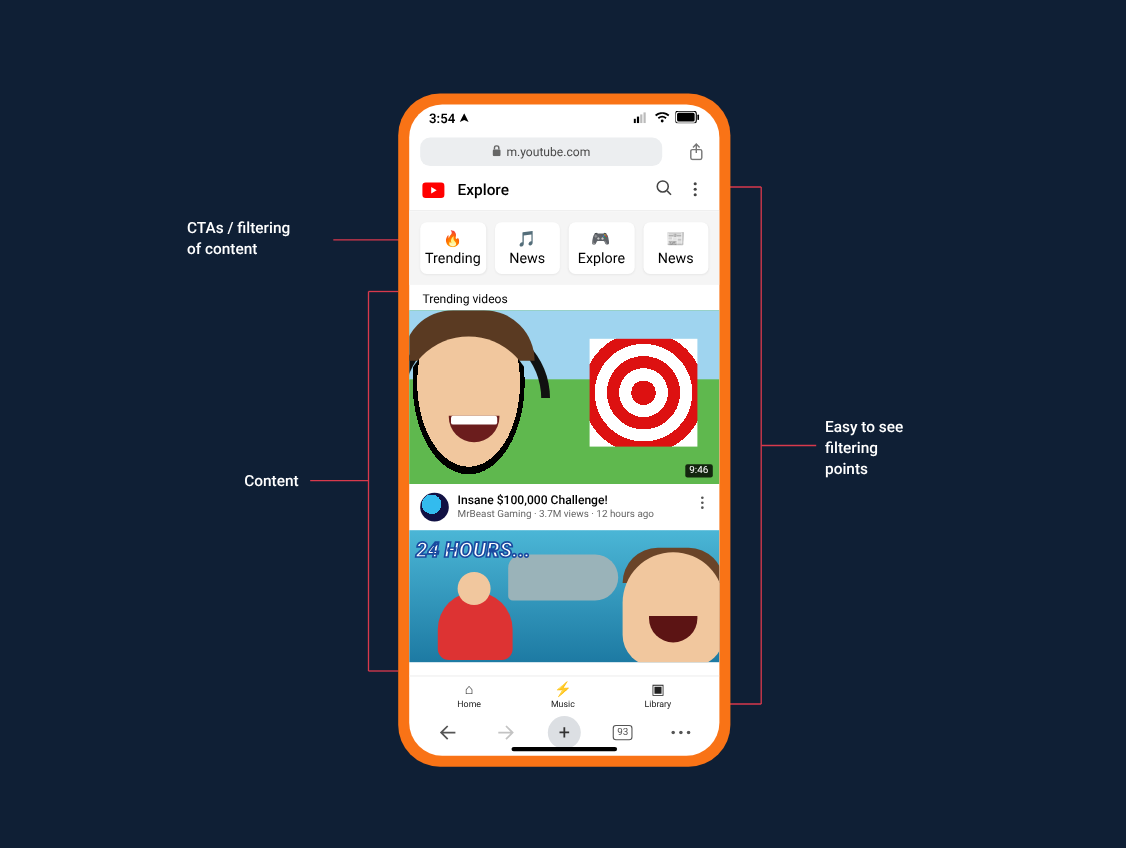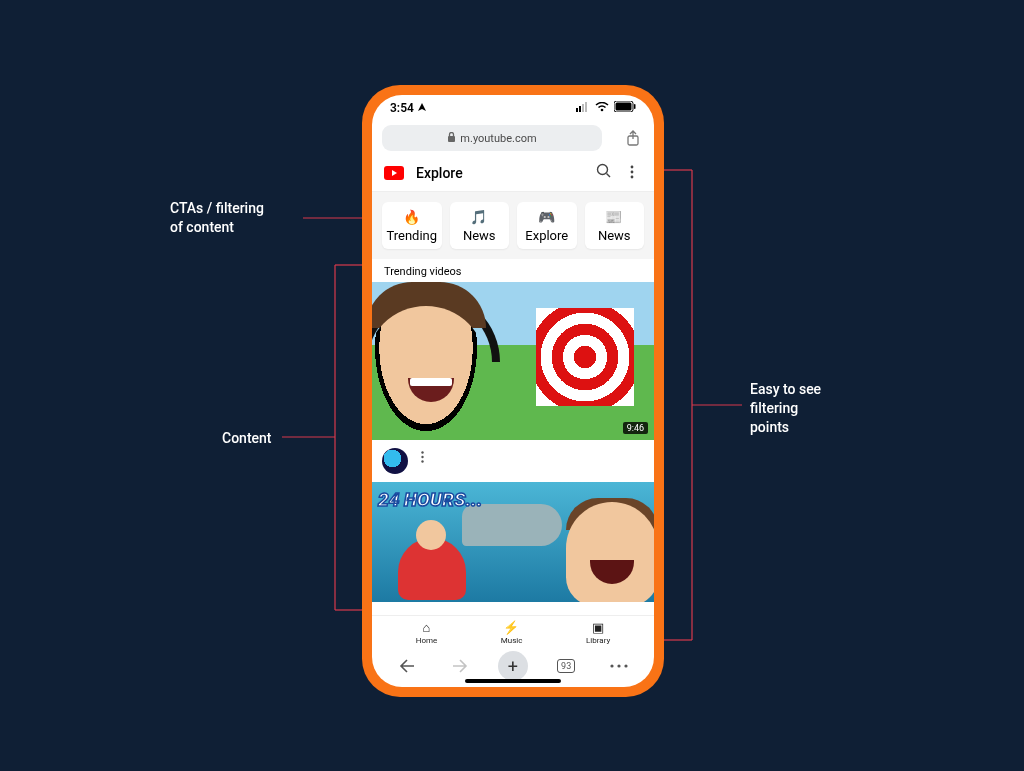--- a/index.html
+++ b/index.html
@@ -330,20 +330,26 @@
       <div class="t1-target"></div>
       <div class="t1-headset"></div>
       <div class="t1-hair"></div>
       <div class="t1-face"></div>
       <div class="t1-smile"></div>
         <div class="t1-teeth"></div>
       <span class="duration">9:46</span>
     </div>
     <div class="video-meta">
       <div class="avatar"></div>
+      <div class="txt">
+        <div class="vt">Insane $100,000 Challenge!</div>
+        <div class="vs">
+          <span>MrBeast Gaming</span> · <span>3.7M views</span> · <span>12 hours ago</span>
+        </div>
+      </div>
       <div class="more">
         <svg width="3" height="12" viewBox="0 0 3 12">
             <circle cx="1.5" cy="1.5" r="1.2" fill="#555"></circle>
             <circle cx="1.5" cy="6" r="1.2" fill="#555"></circle>
             <circle cx="1.5" cy="10.5" r="1.2" fill="#555"></circle>
           </svg>
       </div>
     </div>
 
     <div class="thumb thumb2">

